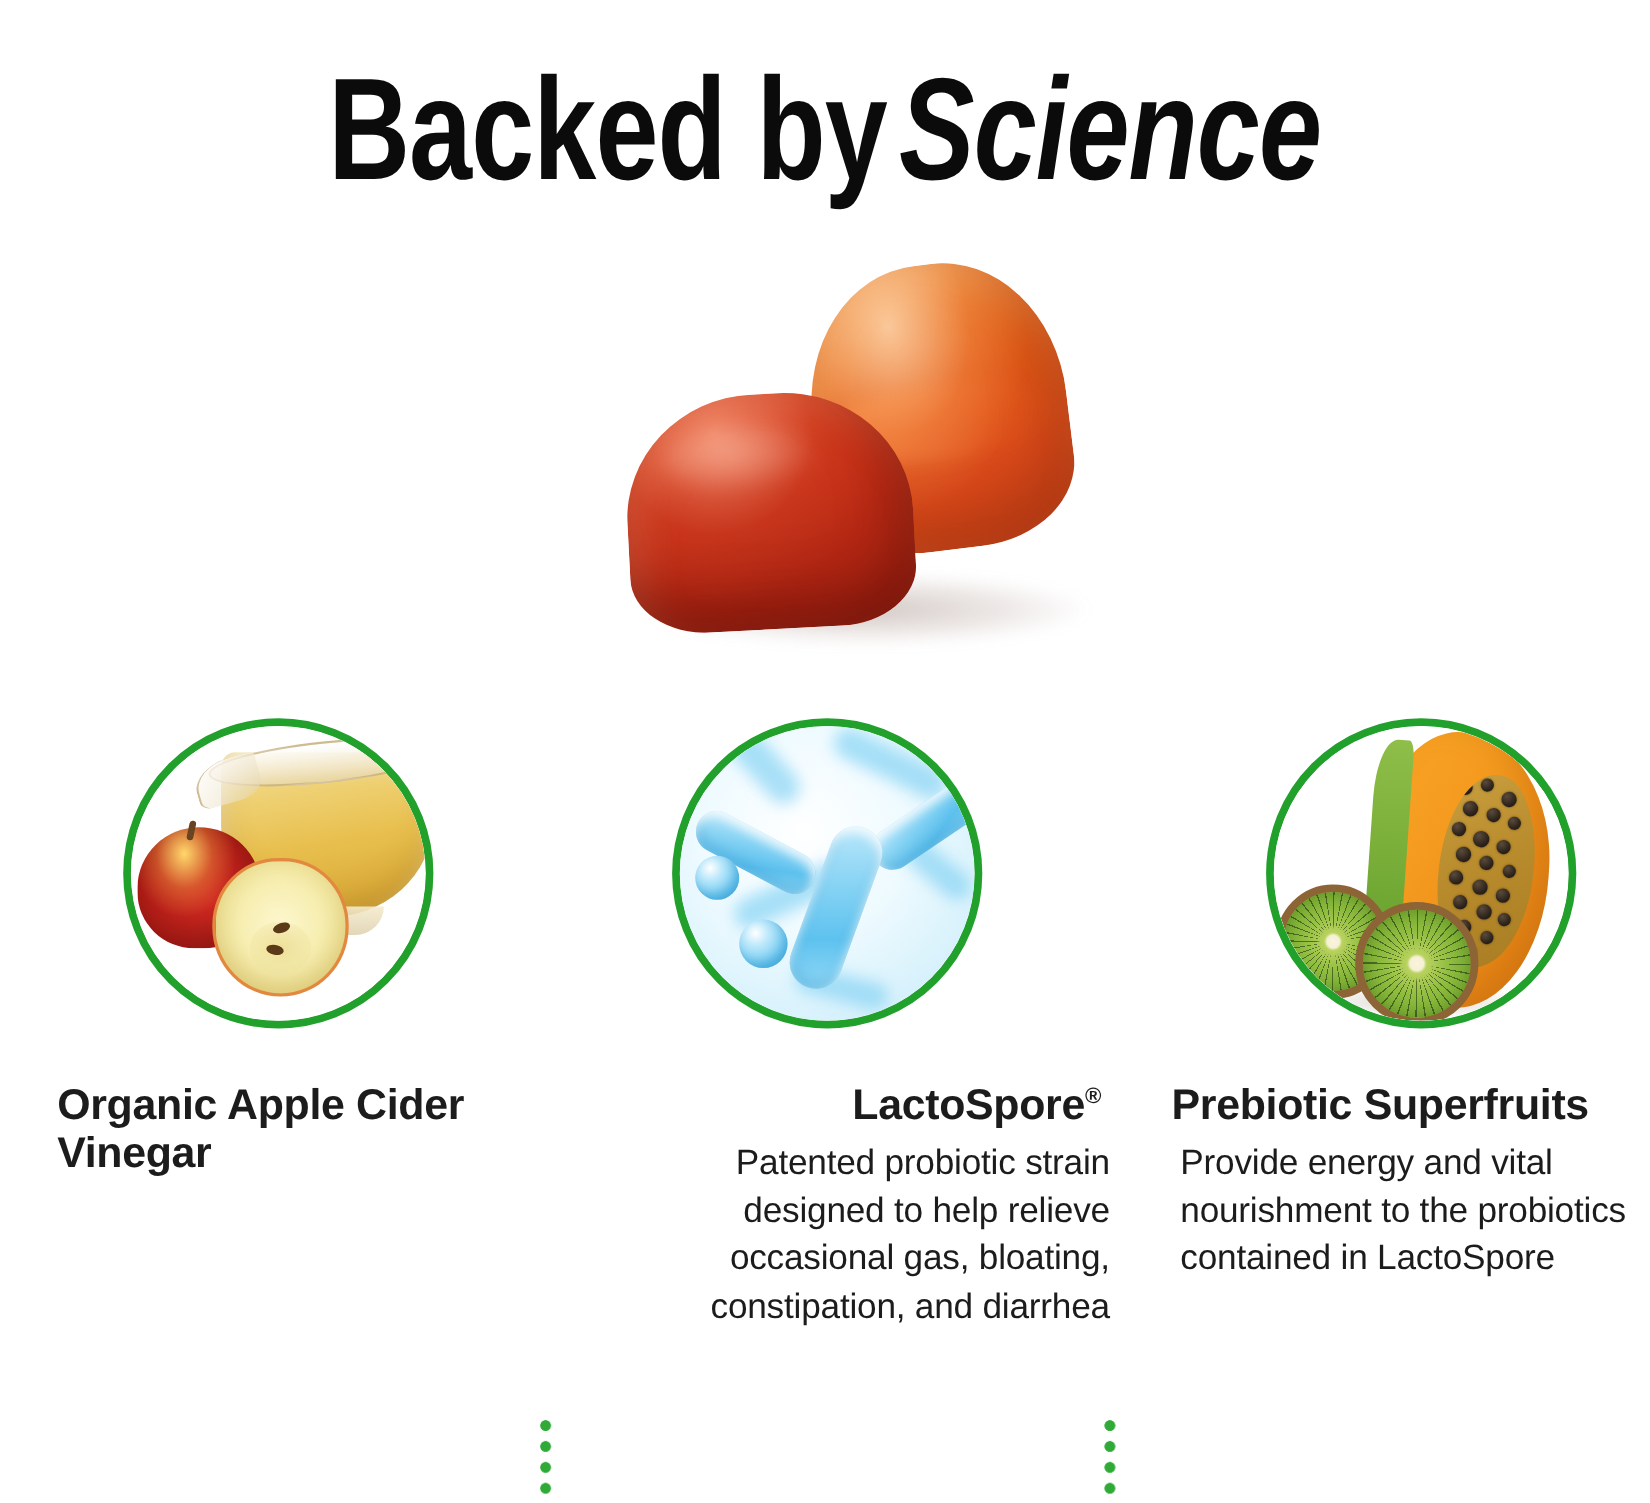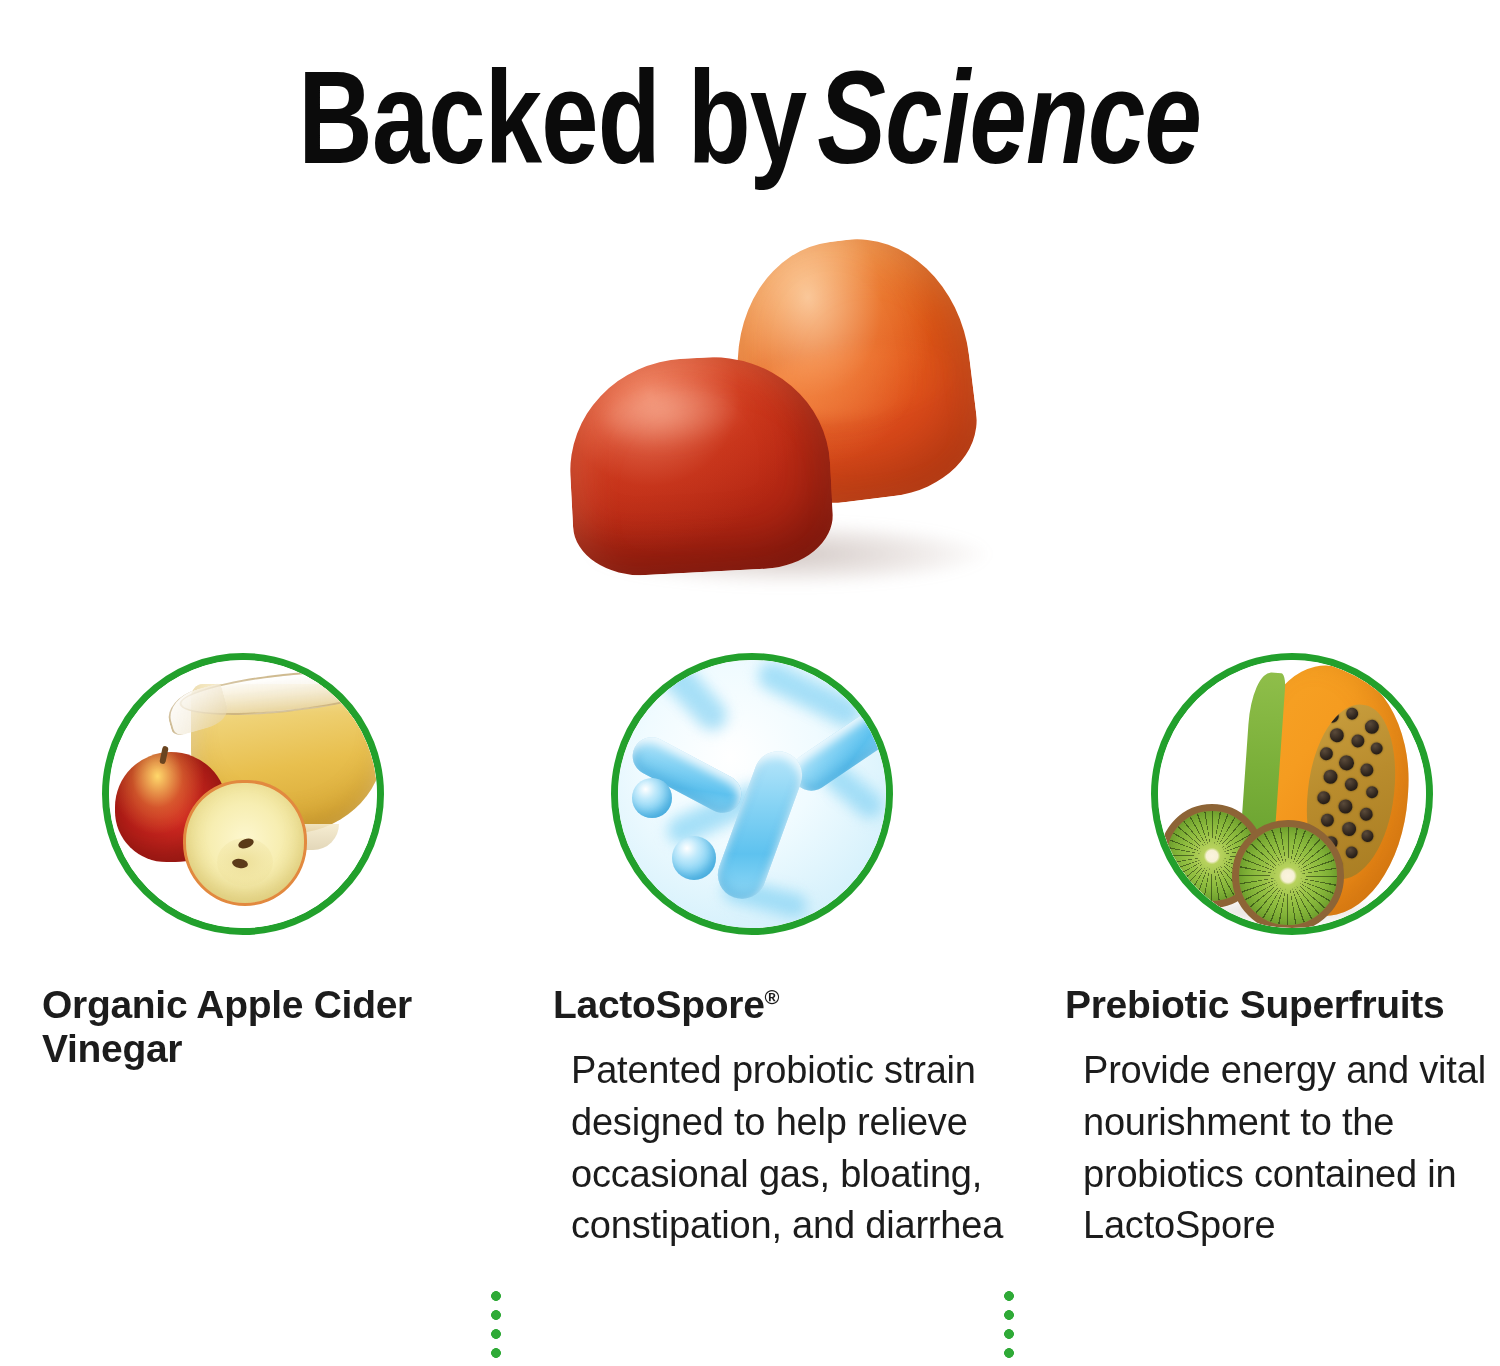--- a/index.html
+++ b/index.html
@@ -131,21 +131,21 @@
     top: 640px;
     width: 1500px;
     height: 726px;
   }
   .col {
     position: absolute;
     top: 0;
     width: 460px;
     height: 726px;
   }
-  .col-1 { left: 30px; }
+  .col-1 { left: 40px; }
   .col-2 { left: 545px; }
   .col-3 { left: 1055px; }
 
   .circle {
     position: relative;
     width: 282px;
     height: 282px;
     margin-left: 72px;
     margin-top: 13px;
     border-radius: 50%;
@@ -372,42 +372,42 @@
     background: radial-gradient(ellipse at 50% 50%, rgba(120,100,70,0.28), rgba(255,255,255,0) 70%);
     filter: blur(4px);
   }
 
   
   .col-text {
     margin-top: 48px;
     padding-left: 12px;
     padding-right: 4px;
   }
-  .col-2 .col-text { padding-left: 8px; }
+  .col-2 .col-text { padding-left: 8px; text-align: right; }
   .col-3 .col-text { padding-left: 10px; }
   .col-heading {
     font-size: 39px;
     font-weight: 700;
     color: #1c1c1c;
     line-height: 1.14;
     letter-spacing: -0.3px;
     margin: 0 0 6px 0;
   }
   .col-heading sup {
     font-size: 0.52em;
     vertical-align: super;
     line-height: 0;
   }
   .col-body {
-    font-size: 38px;
+    font-size: 32px;
     font-weight: 400;
     color: #1c1c1c;
     line-height: 1.36;
     letter-spacing: -0.2px;
-    margin: 18px;
+    margin: 8px;
   }
   .col-1 .col-body { width: 440px; }
   .col-2 .col-body { width: 448px; }
   .col-3 .col-body { width: 452px; }
 
   
   .divider {
     position: absolute;
     top: 650px;
     width: 12px;

